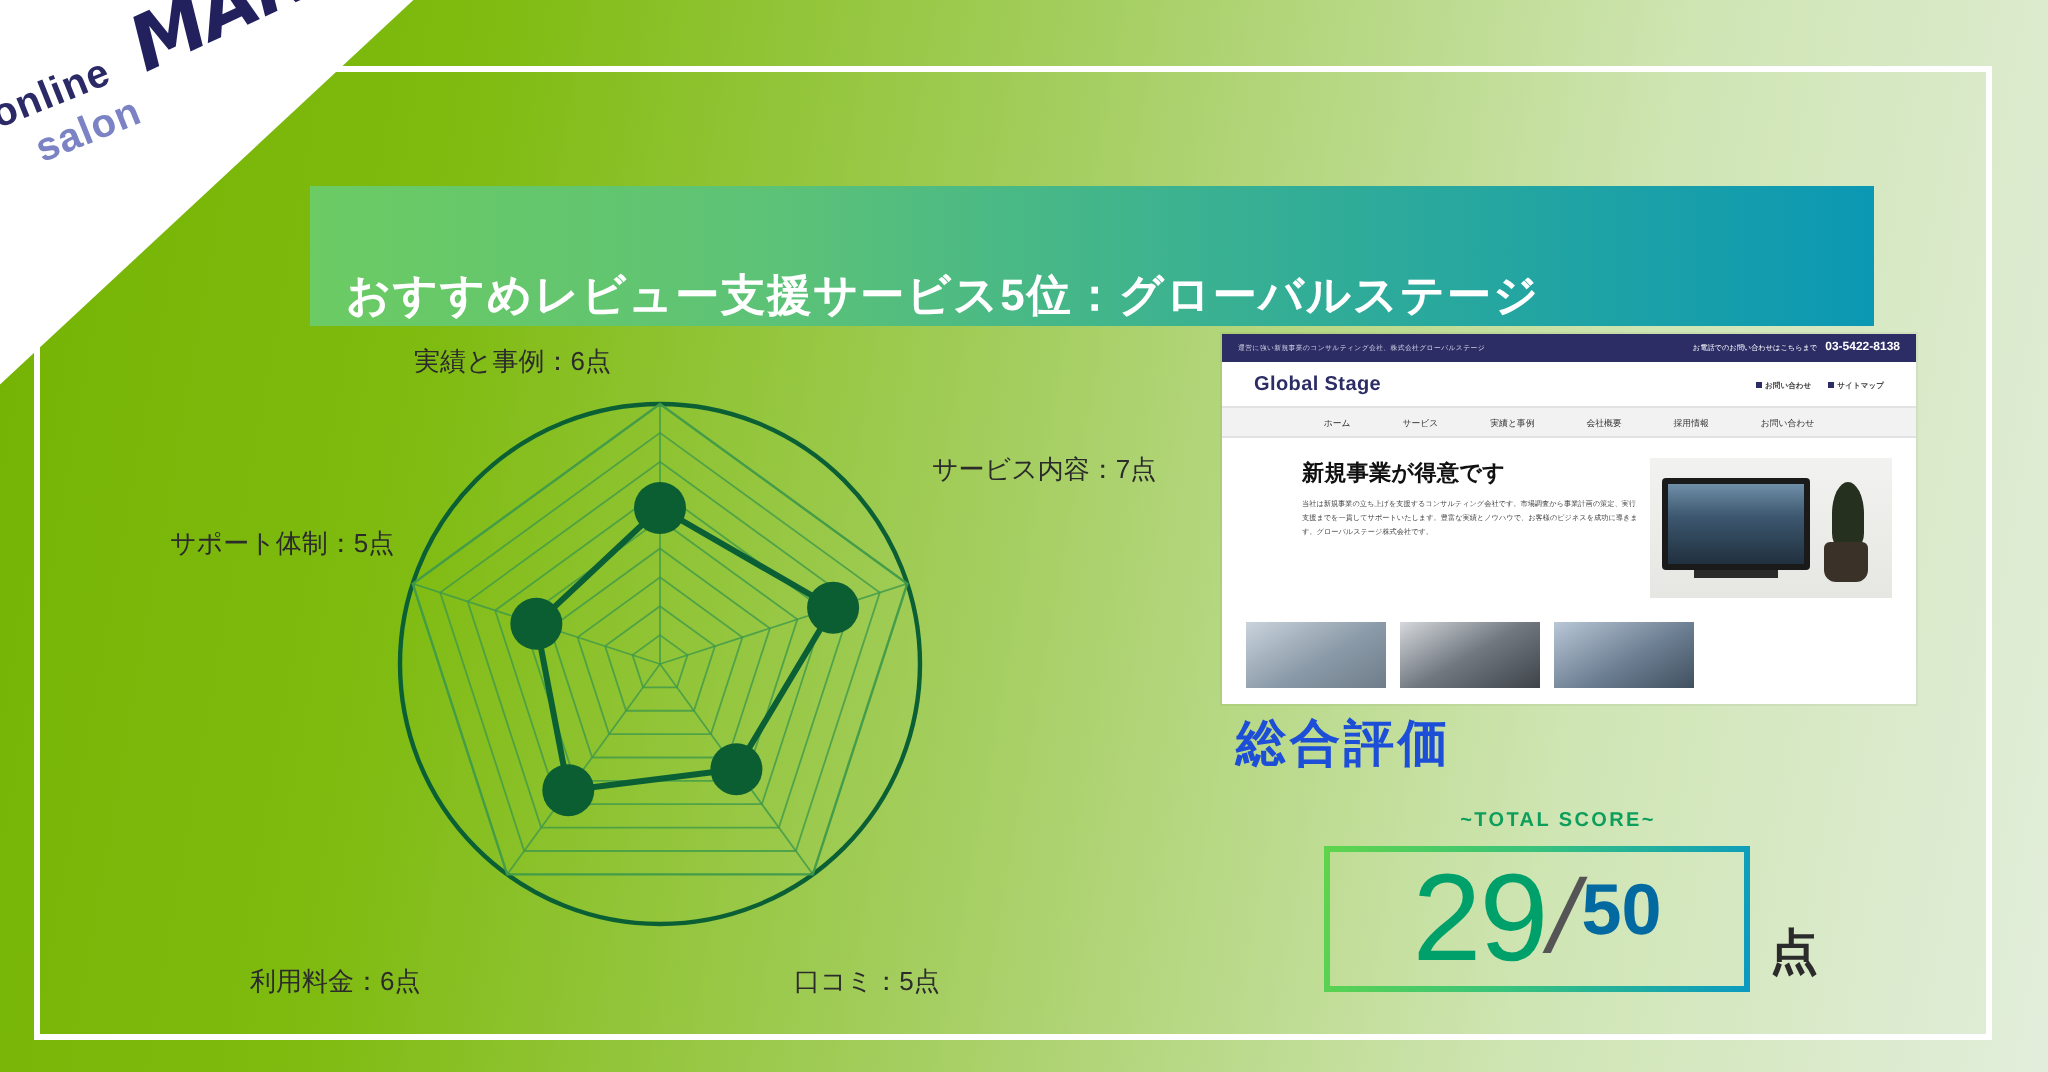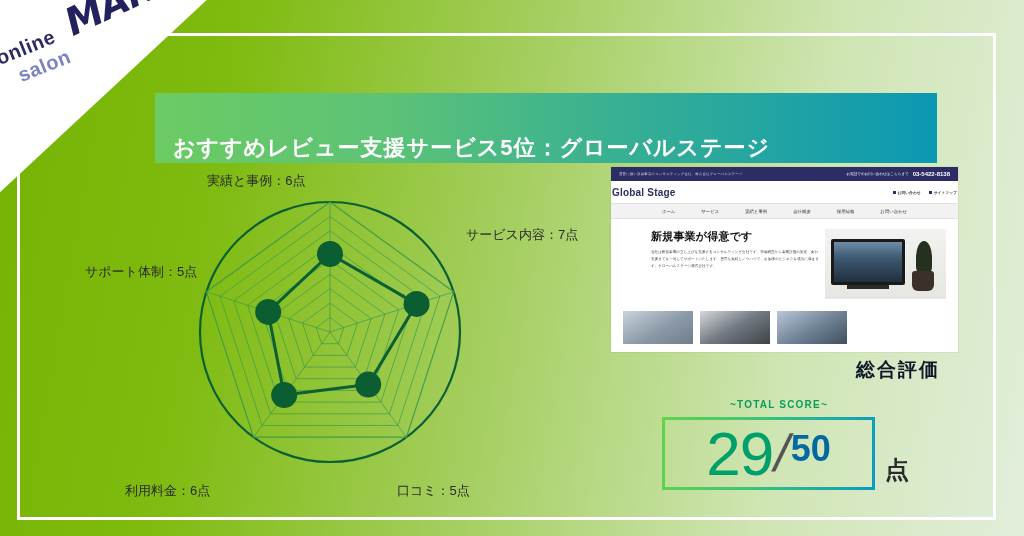--- a/index.html
+++ b/index.html
@@ -83,21 +83,21 @@
   }
   .tb-topbar{
     height:14px;background:#2d2d66;display:flex;align-items:center;
     justify-content:space-between;padding:0 8px;box-sizing:border-box;
   }
   .tb-topbar .tb-t-left{font-size:3.4px;color:#d4d4e6;letter-spacing:.2px;}
   .tb-topbar .tb-t-right{font-size:3.6px;color:#ffffff;display:flex;align-items:center;gap:4px;}
   .tb-topbar .tb-tel{font-size:6px;font-weight:700;color:#ffffff;}
   .tb-brandrow{
     height:22px;background:#ffffff;display:flex;align-items:center;
-    justify-content:space-between;padding:0 1px;box-sizing:border-box;
+    justify-content:space-between;padding:0 16px;box-sizing:border-box;
   }
   .tb-brand{font-size:10px;font-weight:700;color:#2d2d66;letter-spacing:.2px;}
   .tb-brandlinks{display:flex;gap:8px;font-size:3.8px;color:#444;}
   .tb-brandlinks span{display:flex;align-items:center;gap:2px;}
   .tb-sq{width:3px;height:3px;background:#2d2d66;display:inline-block;}
   .tb-nav{
     height:14px;background:#f2f2f2;border-top:1px solid #e2e2e2;border-bottom:1px solid #e2e2e2;
     display:flex;align-items:center;justify-content:center;gap:26px;
   }
   .tb-nav span{font-size:4.4px;color:#333;}
@@ -125,21 +125,21 @@
   .tb-leaf{position:absolute;left:10px;bottom:18px;width:16px;height:32px;background:#25301e;border-radius:50% 50% 20% 20%;}
   .tb-photos{display:flex;gap:7px;padding:12px 12px 0 12px;}
   .tb-photo{width:70px;height:33px;}
   .tb-photo.p1{background:linear-gradient(150deg,#c9d3dc 0%,#8b9aa8 55%,#6f7d8a 100%);}
   .tb-photo.p2{background:linear-gradient(150deg,#d5d8dc 0%,#717880 50%,#3d4348 100%);}
   .tb-photo.p3{background:linear-gradient(150deg,#b9c7d6 0%,#6d7f93 55%,#40505f 100%);}
 
   
   .score-block{position:absolute;left:640px;top:360px;width:300px;height:160px;}
   .score-head{
-    text-align:right;font-size:19px;font-weight:700;color:#0f172a;
+    text-align:left;font-size:25px;font-weight:700;color:#1d4ed8;
     letter-spacing:2px;line-height:1;margin-left:-22px;
   }
   .score-sub{
     text-align:center;font-size:10px;color:#0d9e5c;font-weight:700;
     letter-spacing:1.2px;margin-top:20px;margin-left:-22px;
   }
   .score-row{display:flex;align-items:flex-end;margin-top:7px;}
   .score-box{
     width:213px;height:73px;box-sizing:border-box;
     border:3px solid;

